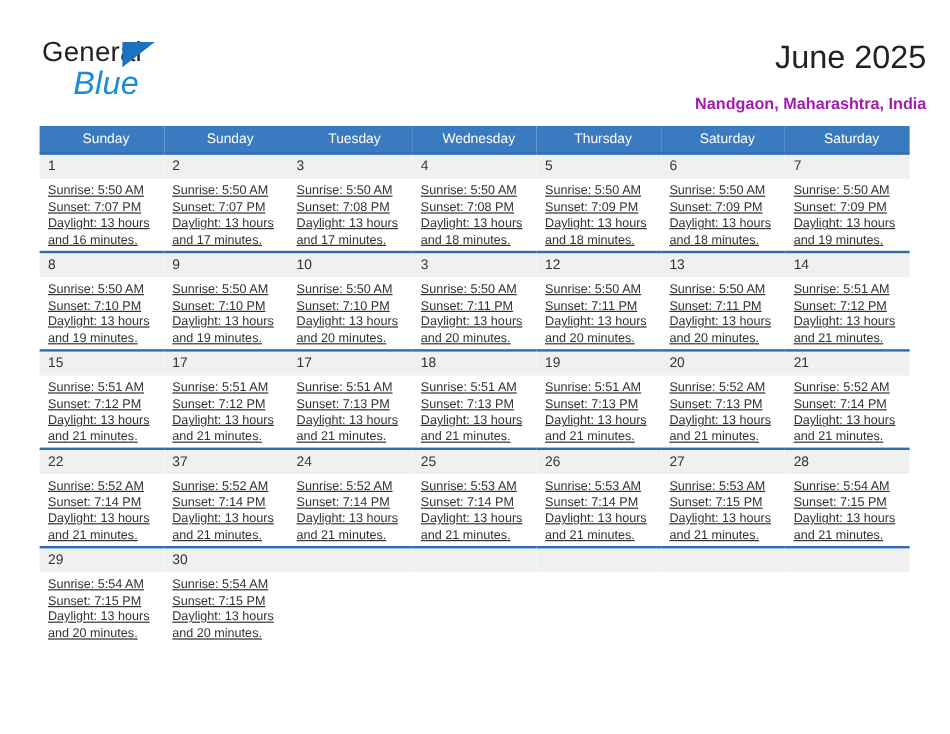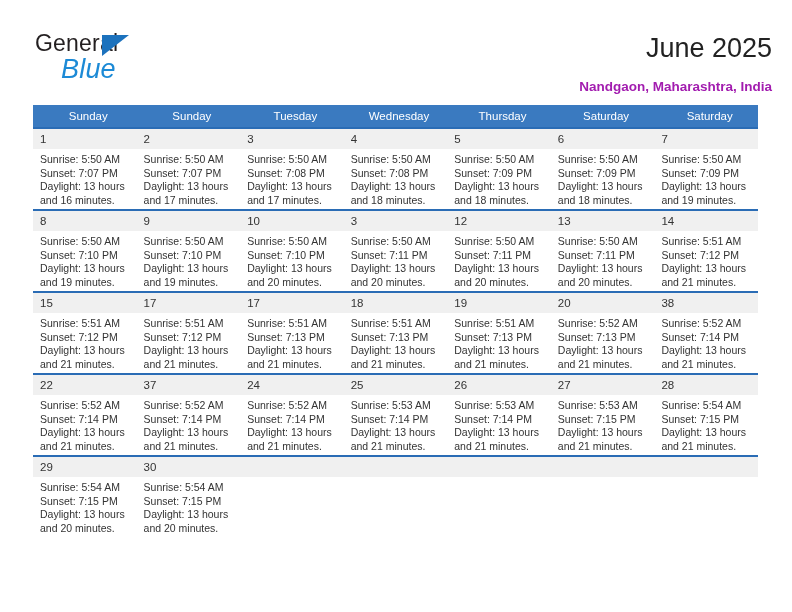--- a/index.html
+++ b/index.html
@@ -120,20 +120,21 @@
     height: 12px;
   }
   .daynum.blank {
     color: transparent;
   }
   .detail {
     padding: 4px 6px 0 7px;
     font-size: 10.5px;
     line-height: 13.5px;
     color: #333333;
+    text-decoration: underline;
   }
   .detail div {
     white-space: nowrap;
   }
   .lastrow td {
     height: 84px;
     margin-left: 10px;
   }
 </style>
 </head>
@@ -348,21 +349,21 @@
         <td>
           <div class="daynum">20</div>
           <div class="detail">
             <div>Sunrise: 5:52 AM</div>
             <div>Sunset: 7:13 PM</div>
             <div>Daylight: 13 hours</div>
             <div>and 21 minutes.</div>
           </div>
         </td>
         <td>
-          <div class="daynum">38</div>
+          <div class="daynum">21</div>
           <div class="detail">
             <div>Sunrise: 5:52 AM</div>
             <div>Sunset: 7:14 PM</div>
             <div>Daylight: 13 hours</div>
             <div>and 21 minutes.</div>
           </div>
         </td>
       </tr>
 
       <tr>

